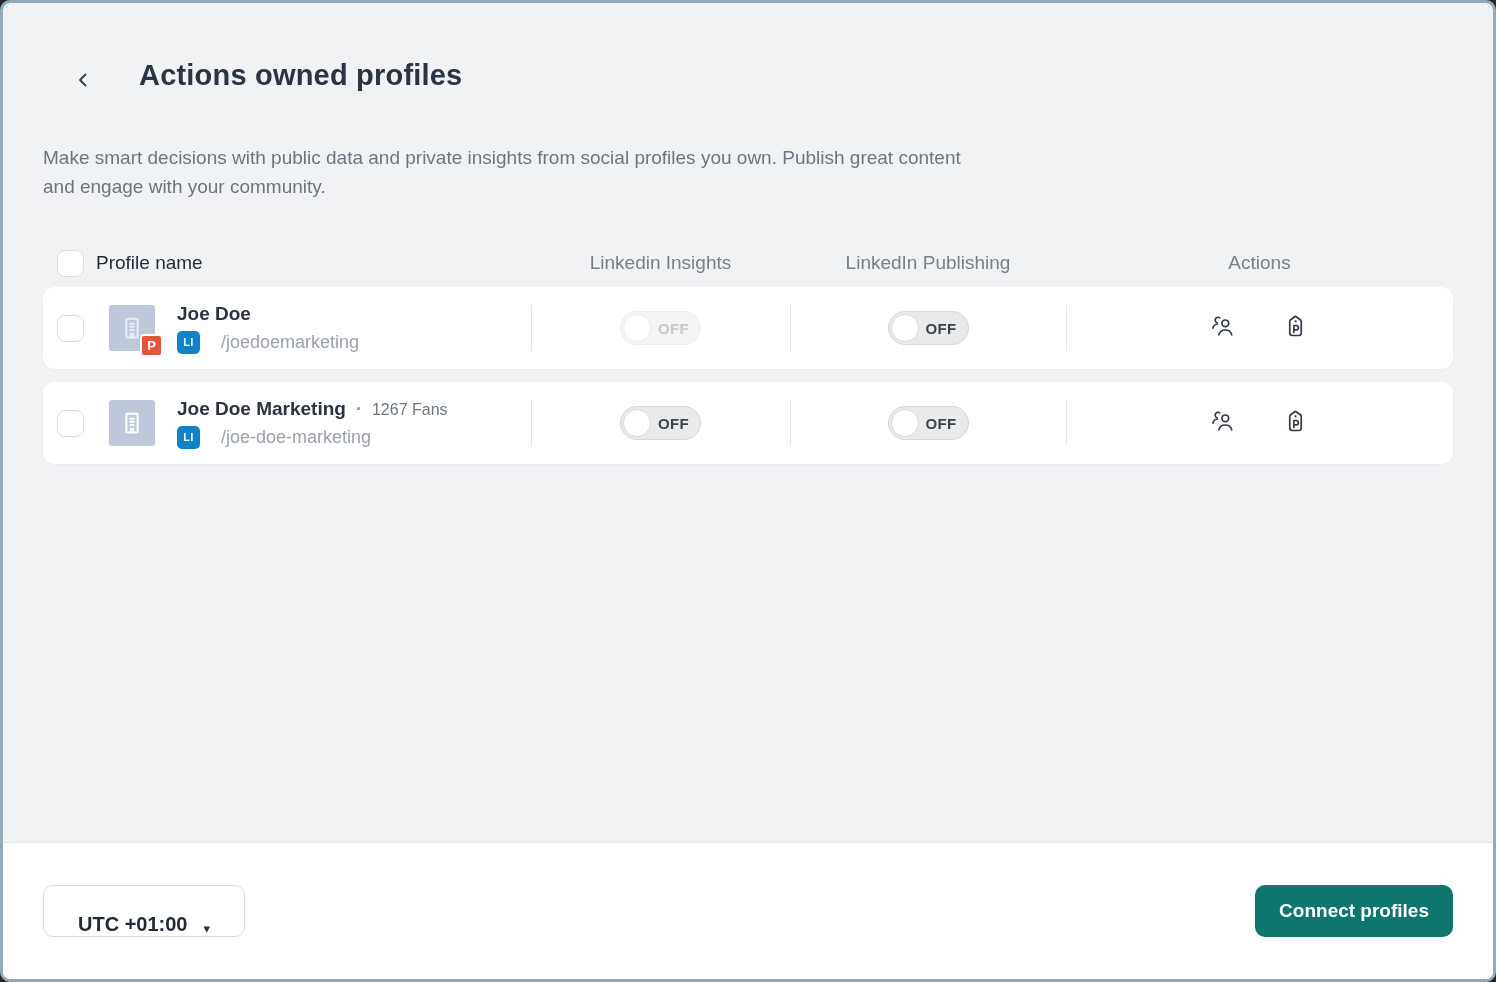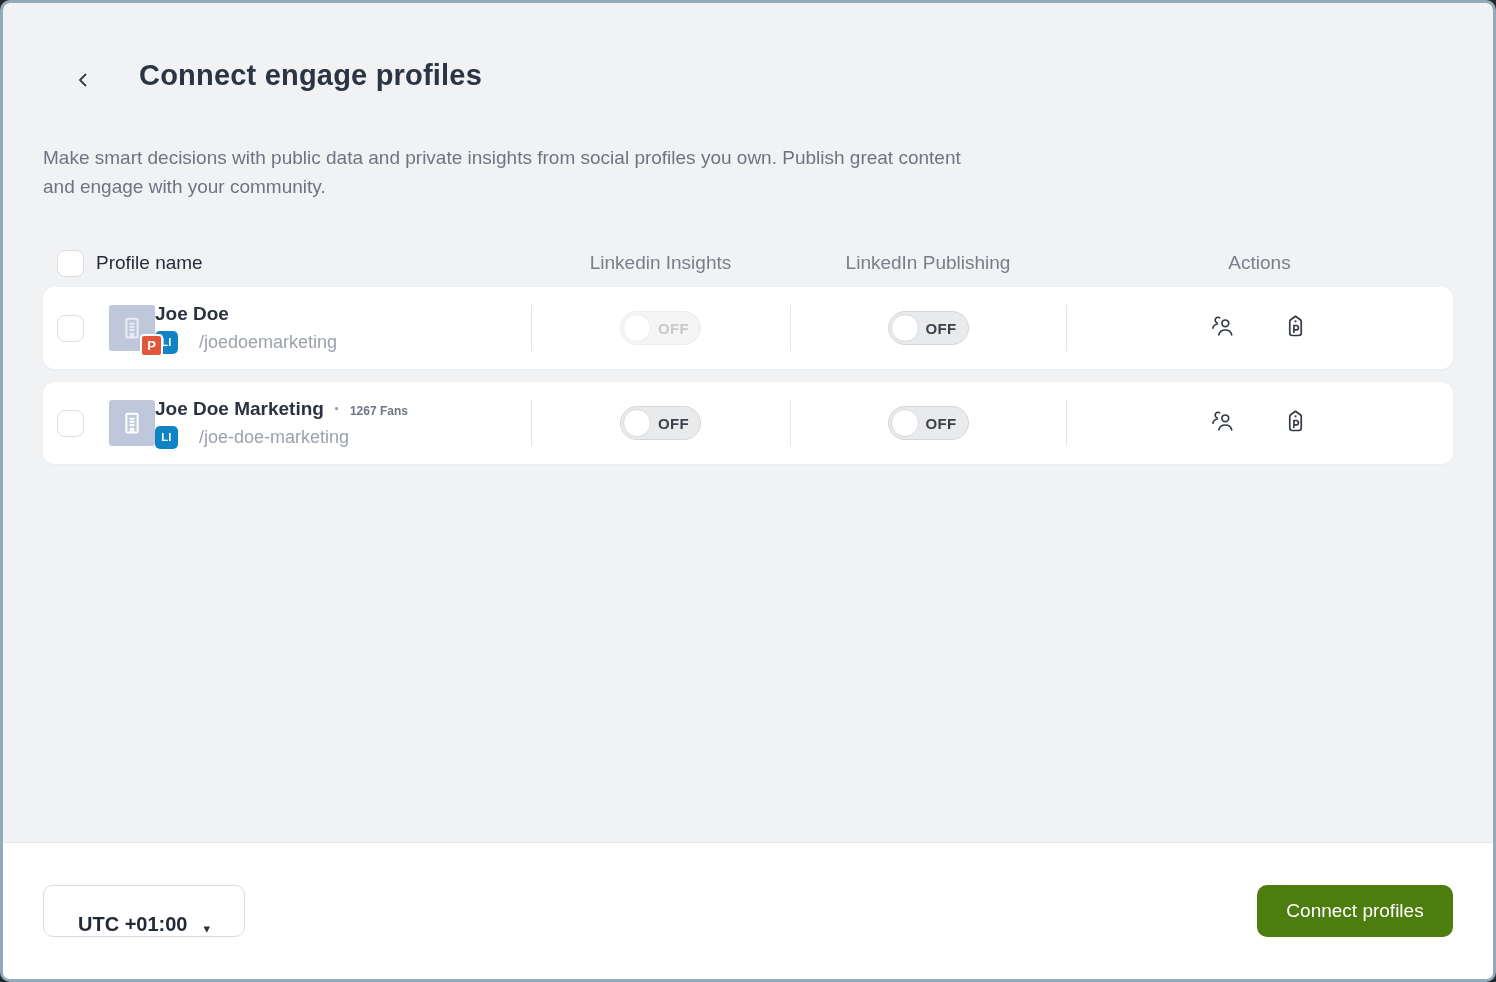--- a/index.html
+++ b/index.html
@@ -78,25 +78,25 @@
     display:flex; align-items:center; justify-content:center;
   }
   .avatar svg { display:block; }
   .page-badge {
     position:absolute; right:-8px; bottom:-6px;
     width:23px; height:23px; border-radius:4px;
     background:#e2573c; color:#fff; font-size:13px; font-weight:700;
     display:flex; align-items:center; justify-content:center;
     border:2px solid #fff;
   }
-  .profile-text { }
+  .profile-text { margin-left:22px; }
   .name-line { display:flex; align-items:baseline; gap:10px; }
   .profile-name { font-size:19px; font-weight:700; color:#2b3340; }
   .dot-sep { color:#8d949e; font-size:18px; font-weight:700; }
-  .fans { color:#6e7680; font-size:12px;font-weight:bold; }
+  .fans { color:#6e7680; font-size:16px; }
   .handle-line { display:flex; align-items:center; gap:21px; margin-top:6px; }
   .li-badge {
     width:23px; height:23px; border-radius:5px; background:#1083c4;
     color:#fff; font-size:11px; font-weight:700;
     display:flex; align-items:center; justify-content:center; flex:none;
     letter-spacing:.3px;
   }
   .handle { font-size:18px; color:#9ba2ac; }
 
   
@@ -133,39 +133,39 @@
   .tz-btn {
     height:52px; min-width:193px; background:#fff;
     border:1px solid #d8dbdf; border-radius:10px;
     display:flex; align-items:flex-end; justify-content:center; gap:16px;
     font-size:20px; font-weight:700; color:#222a38; cursor:pointer;
     font-family:inherit; padding:0 34px;
   }
   .caret { font-size:13px; color:#2a3240; }
   .connect-btn {
     height:52px; min-width:196px; border:none; border-radius:10px;
-    background:#4d7c0f; color:#fff; font-size:19px; font-weight:400;
+    background:#0f766e; color:#fff; font-size:19px; font-weight:700;
     cursor:pointer; font-family:inherit; padding:0 24px;
   }
 </style>
 </head>
 <body>
 
 <div class="window">
   <div class="content">
 
     <div class="page-header">
       <button class="back-btn">
         <span>
           <svg width="18" height="18" viewBox="0 0 18 18" fill="none" stroke="currentColor" stroke-width="1.8" stroke-linecap="round" stroke-linejoin="round">
               <path d="M11.5 3.5 6 9l5.5 5.5"></path>
             </svg>
         </span>
       </button>
-      <h1 class="page-title">Connect engage profiles</h1>
+      <h1 class="page-title">Actions owned profiles</h1>
     </div>
 
 
     <p class="page-desc">Make smart decisions with public data and private insights from social profiles you own. Publish great content and engage with your community.</p>
 
     <div class="grid table-head">
       <div class="head-profile">
         <div class="checkbox" role="checkbox" aria-checked="false"></div>
         <span class="head-label">Profile name</span>
       </div>

